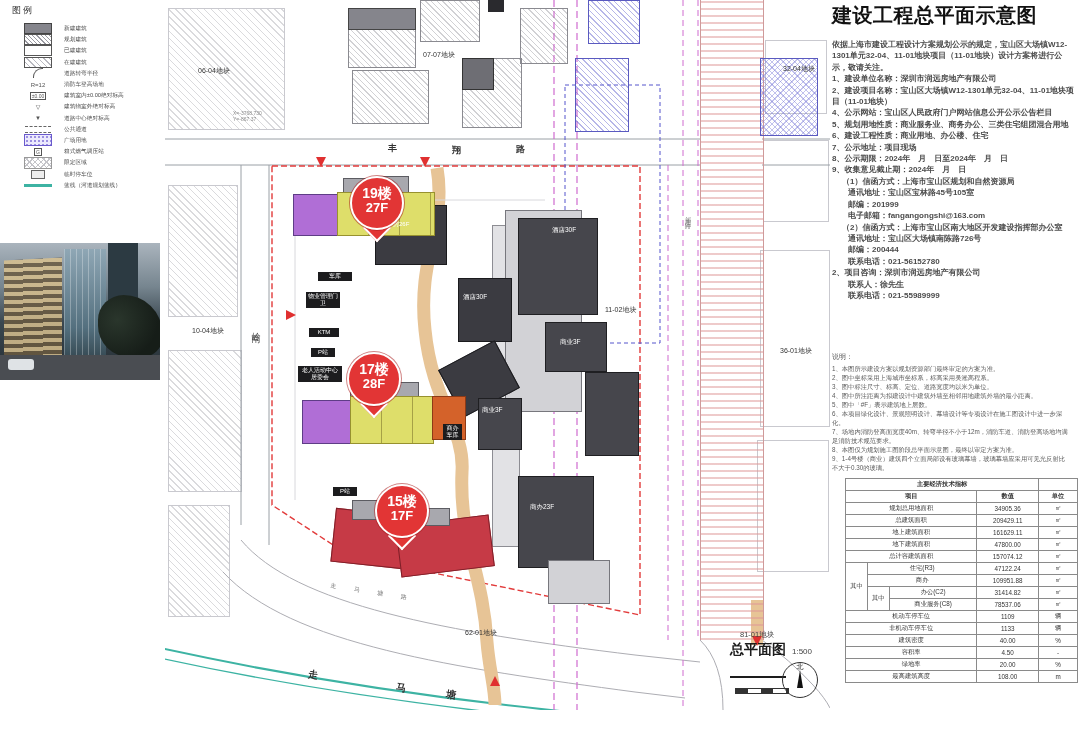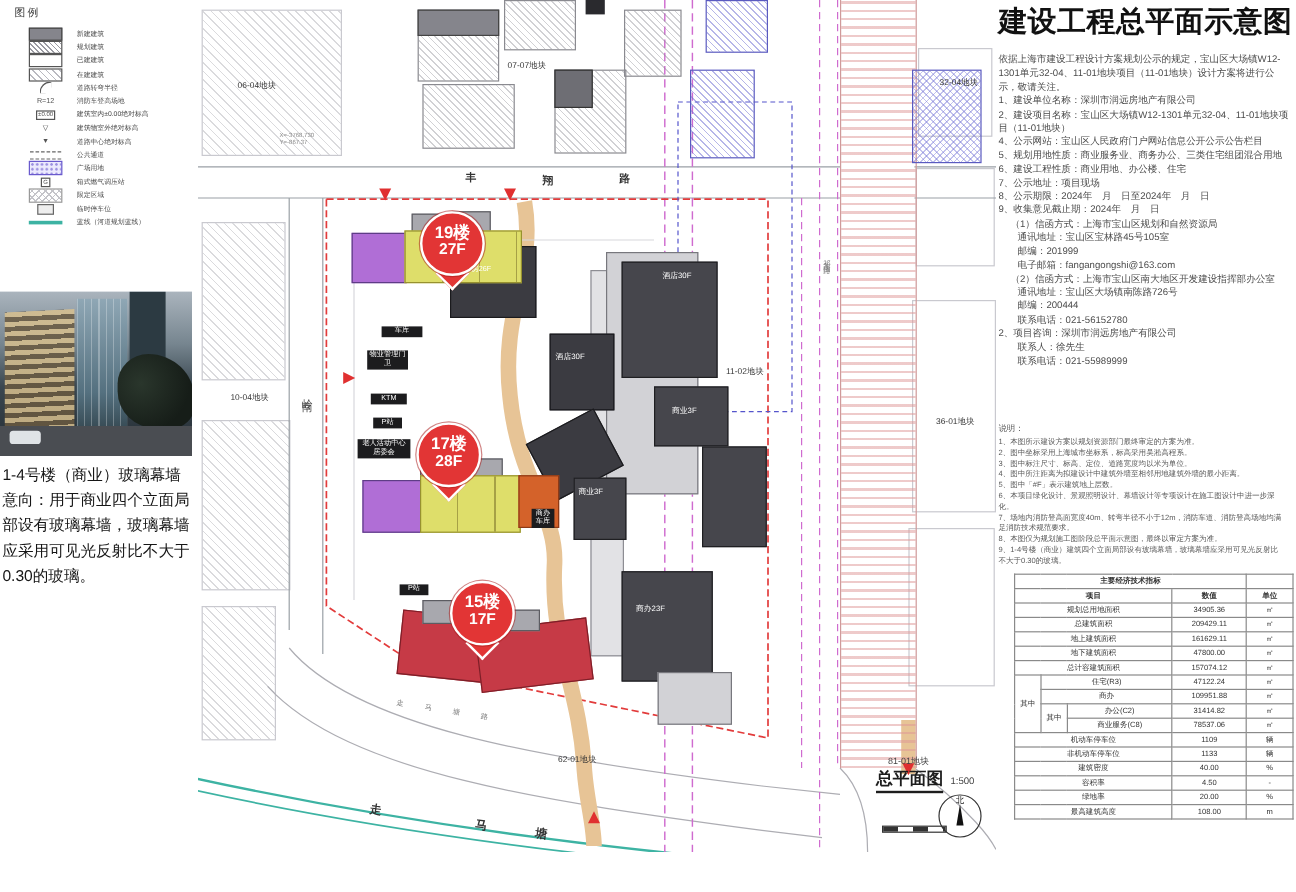--- a/index.html
+++ b/index.html
@@ -82,33 +82,33 @@
   .pin .l2{display:block;font-size:13px;line-height:14px;}
   .pin .tail{position:absolute;left:18px;top:42px;width:18px;height:18px;background:#e23535;
              transform:rotate(45deg);border-right:2px solid #fff;border-bottom:2px solid #fff;z-index:-1;}
   .arrow-down{position:absolute;width:0;height:0;border-left:5px solid transparent;border-right:5px solid transparent;border-top:10px solid #e03030;z-index:8;}
   .arrow-up{position:absolute;width:0;height:0;border-left:5px solid transparent;border-right:5px solid transparent;border-bottom:10px solid #e03030;z-index:8;}
   .arrow-right{position:absolute;width:0;height:0;border-top:5px solid transparent;border-bottom:5px solid transparent;border-left:10px solid #e03030;z-index:8;}
 
   
   #tblock{position:absolute;left:565px;top:630px;z-index:8;width:100px;}
   #tb-parcel{font-size:7.5px;color:#444;margin-left:10px;}
-  #tb-title{font-size:14px;font-weight:bold;color:#1d1d1d;border-bottom:2px solid #1d1d1d;display:inline-block;padding-bottom:1px;}
+  #tb-title{font-size:14px;font-weight:bold;color:#1d1d1d;border-bottom:2px solid #1d1d1d;display:inline-block;padding-bottom:17px;}
   #tb-scale{font-size:8px;color:#444;margin-left:6px;}
   #scalebar{position:absolute;left:570px;top:688px;width:52px;height:4px;border:1px solid #333;
             background:repeating-linear-gradient(90deg,#333 0 12px,#fff 12px 25px);z-index:8;}
   #compass{position:absolute;left:617px;top:662px;width:34px;height:34px;border:1.5px solid #333;border-radius:50%;z-index:8;}
   #compass .north{position:absolute;left:50%;transform:translateX(-50%);top:-1px;font-size:7px;color:#222;}
   #compass .needle{position:absolute;left:50%;top:7px;transform:translateX(-50%);
                    width:0;height:0;border-left:3px solid transparent;border-right:3px solid transparent;border-bottom:18px solid #111;}
 
   
   #rpanel{position:absolute;left:832px;top:2px;width:246px;z-index:10;}
-  #rtitle{font-size:24px;font-weight:bold;color:#111;letter-spacing:0.5px;white-space:nowrap;}
-  #rtext{margin-top:10px;width:242px;}
+  #rtitle{font-size:20px;font-weight:bold;color:#111;letter-spacing:0.5px;white-space:nowrap;}
+  #rtext{margin-top:10px;width:242px;font-weight:bold;}
   #rtext .tline{font-size:8px;line-height:11.4px;color:#4c4c4c;}
   .ind{padding-left:10px;}
   .ind2{padding-left:16px;}
   #notes{position:absolute;left:832px;top:352px;width:238px;z-index:10;}
   #notes .ntitle{font-size:7px;color:#555;margin-bottom:2px;}
   #notes .nline{font-size:6.3px;line-height:9px;color:#5a5a5a;}
 
   
   #ecotable{position:absolute;left:845px;top:478px;width:233px;border-collapse:collapse;z-index:10;}
   #ecotable td{border:0.5px solid #8a8a8a;font-size:6.3px;color:#333;text-align:center;padding:1px 1px;height:7px;}
@@ -219,21 +219,20 @@
   </div>
 
   <div id="photo">
     <div class="ph-lit"></div>
     <div class="ph-glass"></div>
     <div class="ph-tower"></div>
     <div class="ph-trees"></div>
     <div class="ph-road"></div>
     <div class="ph-car"></div>
   </div>
-  <div id="caption">1-4号楼（商业）玻璃幕墙意向：用于商业四个立面局部设有玻璃幕墙，玻璃幕墙应采用可见光反射比不大于0.30的玻璃。</div>
 
   <div id="plan">
 
     <div class="parcel hatchf" style="left:3px;top:8px;width:115px;height:120px;"></div>
     <div class="parcel hatchf" style="left:3px;top:185px;width:68px;height:130px;"></div>
     <div class="parcel hatchf" style="left:3px;top:350px;width:72px;height:140px;"></div>
     <div class="parcel hatchf" style="left:3px;top:505px;width:60px;height:110px;"></div>
     <div class="parcel" style="left:600px;top:40px;width:60px;height:72px;"></div>
     <div class="parcel" style="left:598px;top:140px;width:64px;height:80px;"></div>
     <div class="parcel" style="left:595px;top:250px;width:68px;height:175px;"></div>

